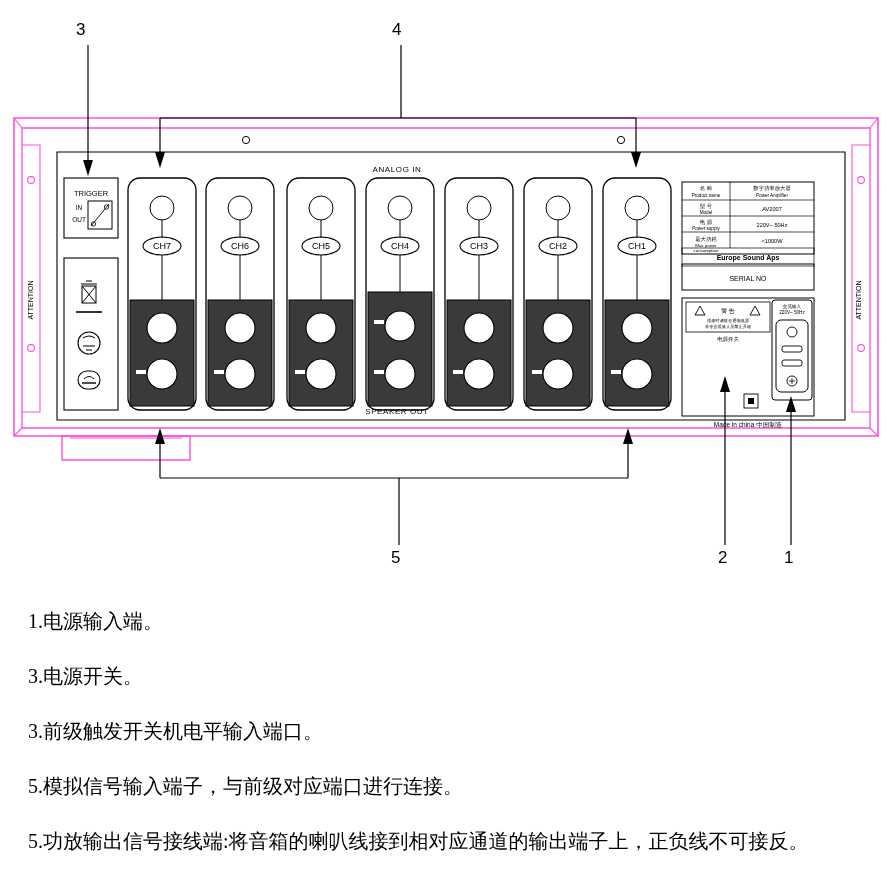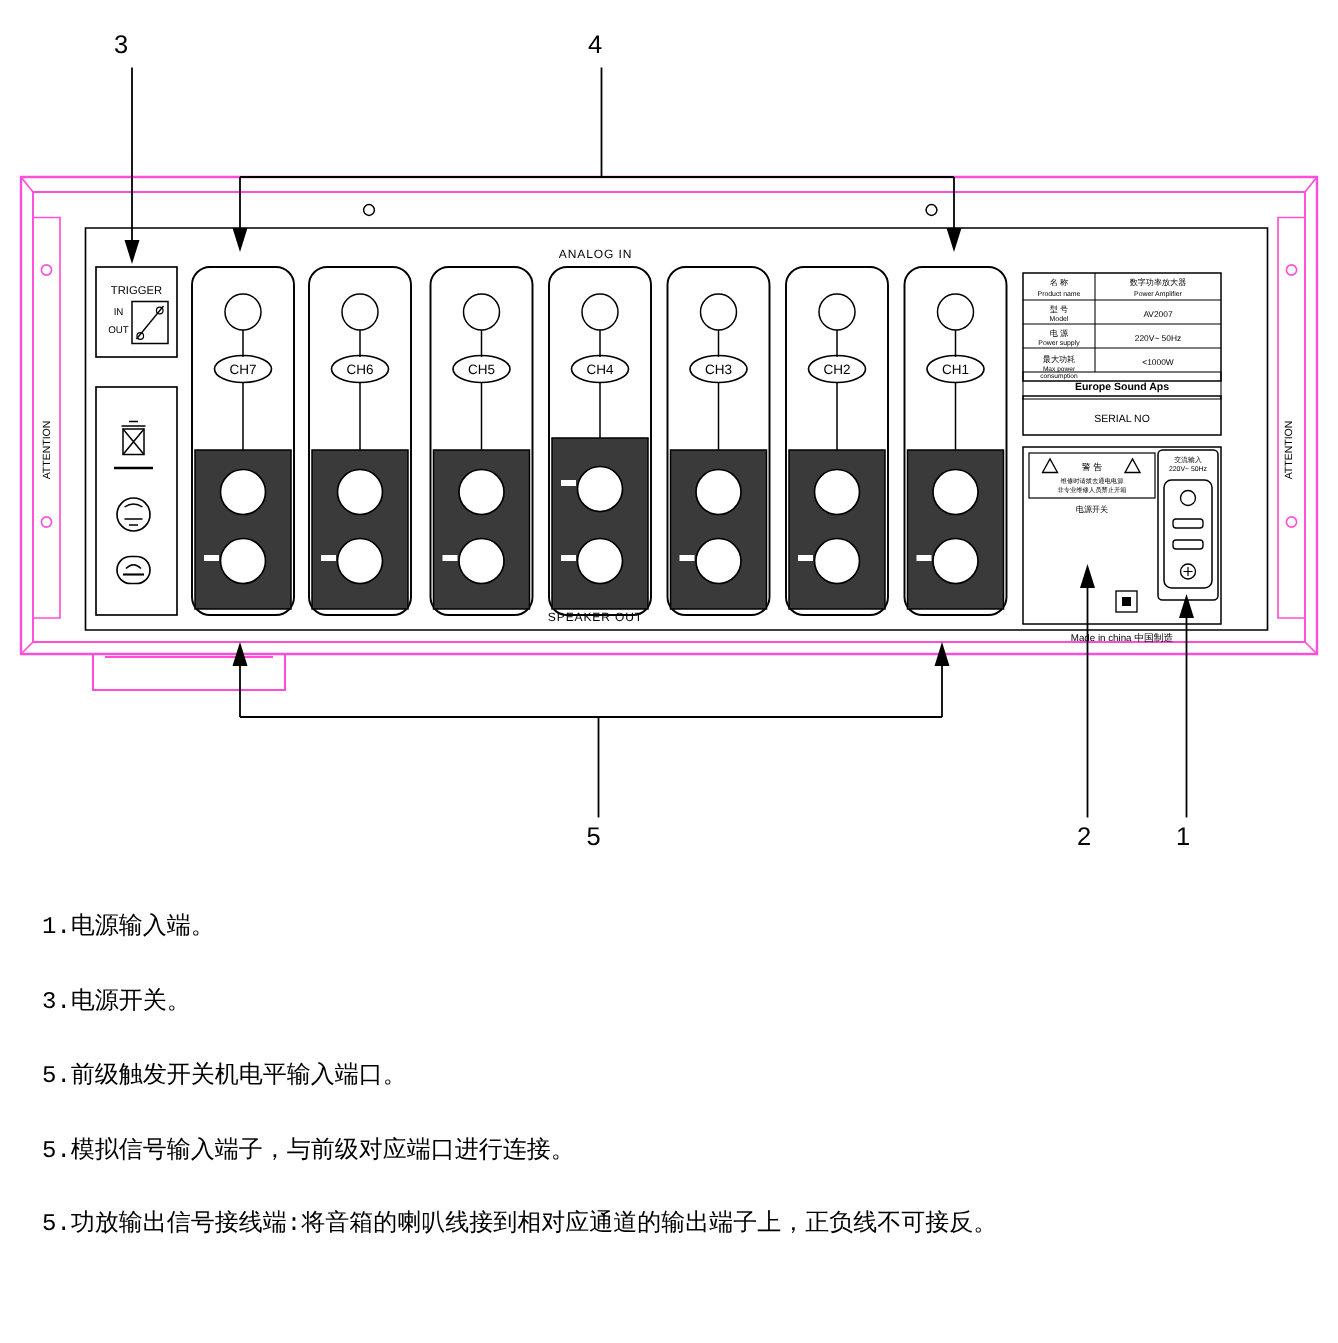--- a/index.html
+++ b/index.html
@@ -33,25 +33,25 @@
     color: #000;
     font-family: "Liberation Sans", sans-serif;
   }
   .notes {
     position: absolute;
     left: 28px;
     top: 608px;
     width: 850px;
   }
   .note-line {
-    font-size: 16px;
+    font-size: 20px;
     line-height: 1.35;
     color: #000;
     margin-bottom: 28px;
-    font-family: Liberation Mono, monospace;
+    font-family: Liberation Serif, serif;
     white-space: nowrap;
   }
   .lbl {
     font-family: "Liberation Sans", sans-serif;
     fill: #000;
   }
 </style>
 </head>
 <body>
 
@@ -296,18 +296,18 @@
 
   <div class="callout-num" style="left:76px; top:20px;">3</div>
   <div class="callout-num" style="left:392px; top:20px;">4</div>
   <div class="callout-num" style="left:391px; top:548px;">5</div>
   <div class="callout-num" style="left:718px; top:548px;">2</div>
   <div class="callout-num" style="left:784px; top:548px;">1</div>
 
   <div class="notes">
     <div class="note-line">1.电源输入端。</div>
     <div class="note-line">3.电源开关。</div>
-    <div class="note-line">5.前级触发开关机电平输入端口。</div>
+    <div class="note-line">3.前级触发开关机电平输入端口。</div>
     <div class="note-line">5.模拟信号输入端子，与前级对应端口进行连接。</div>
     <div class="note-line">5.功放输出信号接线端:将音箱的喇叭线接到相对应通道的输出端子上，正负线不可接反。</div>
   </div>
 
 </div>
 
 </body></html>

